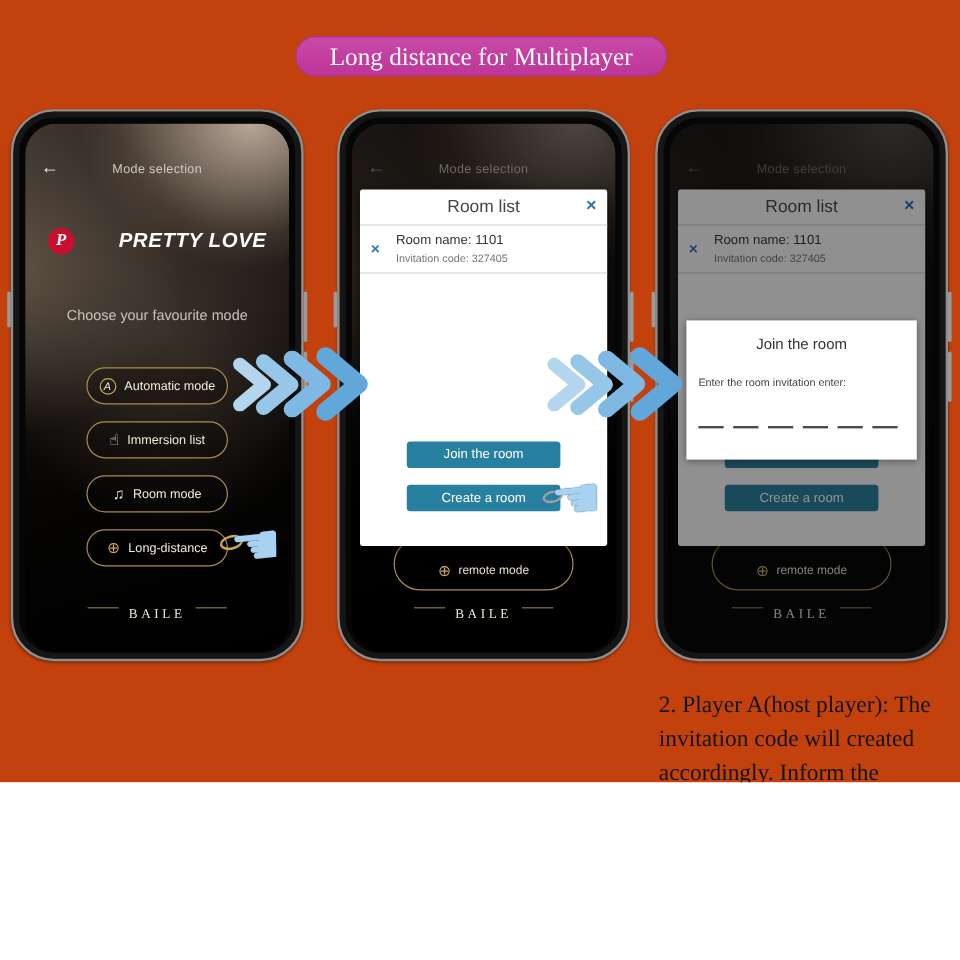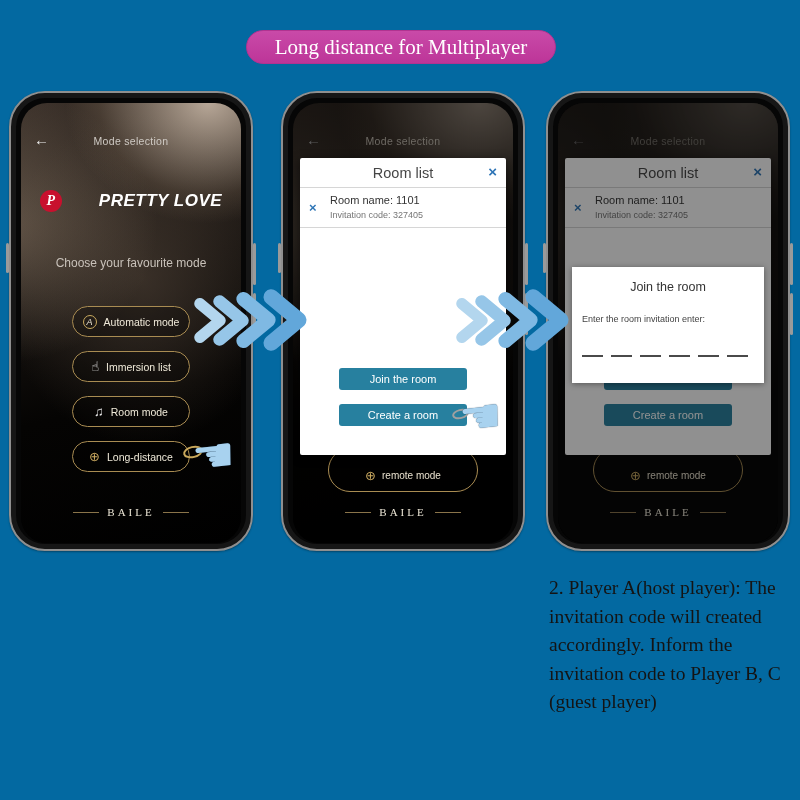--- a/index.html
+++ b/index.html
@@ -1,17 +1,17 @@
 <!DOCTYPE html>
 <html><head>
 <meta charset="utf-8">
 <style>
   * { margin:0; padding:0; box-sizing:border-box; }
   body { font-family:"Liberation Sans","DejaVu Sans",sans-serif; background:#fff; }
-  .canvas { position:relative; width:800px; height:800px; background:#0369a1; overflow:hidden; }
+  .canvas { position:relative; width:800px; height:652px; background:#c2410c; overflow:hidden; }
   .serif { font-family:"Liberation Serif","DejaVu Serif",serif; }
 
   
   .banner { position:absolute; left:246px; top:30px; width:310px; height:34px;
     background:linear-gradient(#c94aa8,#bd3598); border:1px solid #b13390; border-radius:17px;
     color:#fff; font-size:21px; display:flex; align-items:center; justify-content:center; }
 
   
   .phone { position:absolute; width:244px; height:460px; top:91px; background:#060606;
     border:2px solid #8f8f8f; border-radius:36px;
@@ -41,21 +41,21 @@
     display:flex; align-items:center; justify-content:center; font-size:14px; font-style:italic; font-weight:bold;
     font-family:"Liberation Serif","DejaVu Serif",serif; }
   .brand { color:#fff; font-size:17px; font-weight:bold; font-style:italic; letter-spacing:.5px;margin-left:31px; }
   .choose { position:absolute; left:0; top:153px; width:100%; text-align:center; font-size:12px; color:#c9c2ba; z-index:1; }
   .mode-btn { position:absolute; left:51px; width:118px; height:31px; border:1px solid #a98c52; border-radius:16px;
     display:flex; align-items:center; justify-content:center; gap:7px; color:#f0ead9; font-size:10.5px; z-index:1; background:rgba(0,0,0,.25); }
   .mode-ico { font-size:13px; line-height:1; color:#e6e6e6; }
   .ico-circle { width:14px; height:14px; border:1px solid #c9aa5f; border-radius:50%; font-size:9px; color:#f0ead8;
     display:flex; align-items:center; justify-content:center; font-style:italic; }
   .ico-gold { color:#c9a85f; }
-  .baile { position:absolute; left:0; top:403px; width:100%; display:flex; align-items:center; justify-content:center; gap:8px; z-index:1;
+  .baile { position:absolute; left:0; top:403px; width:100%; display:flex; justify-content:center; gap:8px; z-index:1;
     color:#ece6d6; font-size:11px; letter-spacing:3px; font-family:"Liberation Serif","DejaVu Serif",serif; }
   .baile .line { width:26px; height:1px; background:#8a744a; }
 
   
   .dialog { position:absolute; left:7px; top:55px; width:206px; height:297px; background:#fff; border-radius:2px;
     box-shadow:0 2px 10px rgba(0,0,0,.55); z-index:2; }
   .dlg-head { position:relative; height:30px; border-bottom:1px solid #d6d6d6; }
   .dlg-title { position:absolute; width:100%; text-align:center; top:7px; font-size:14.5px; color:#454545; }
   .dlg-close { position:absolute; right:9px; top:6px; font-size:15px; font-weight:bold; color:#2e75b6; line-height:1; }
   .room-item { position:relative; height:40px; border-bottom:1px solid #d6d6d6; }

